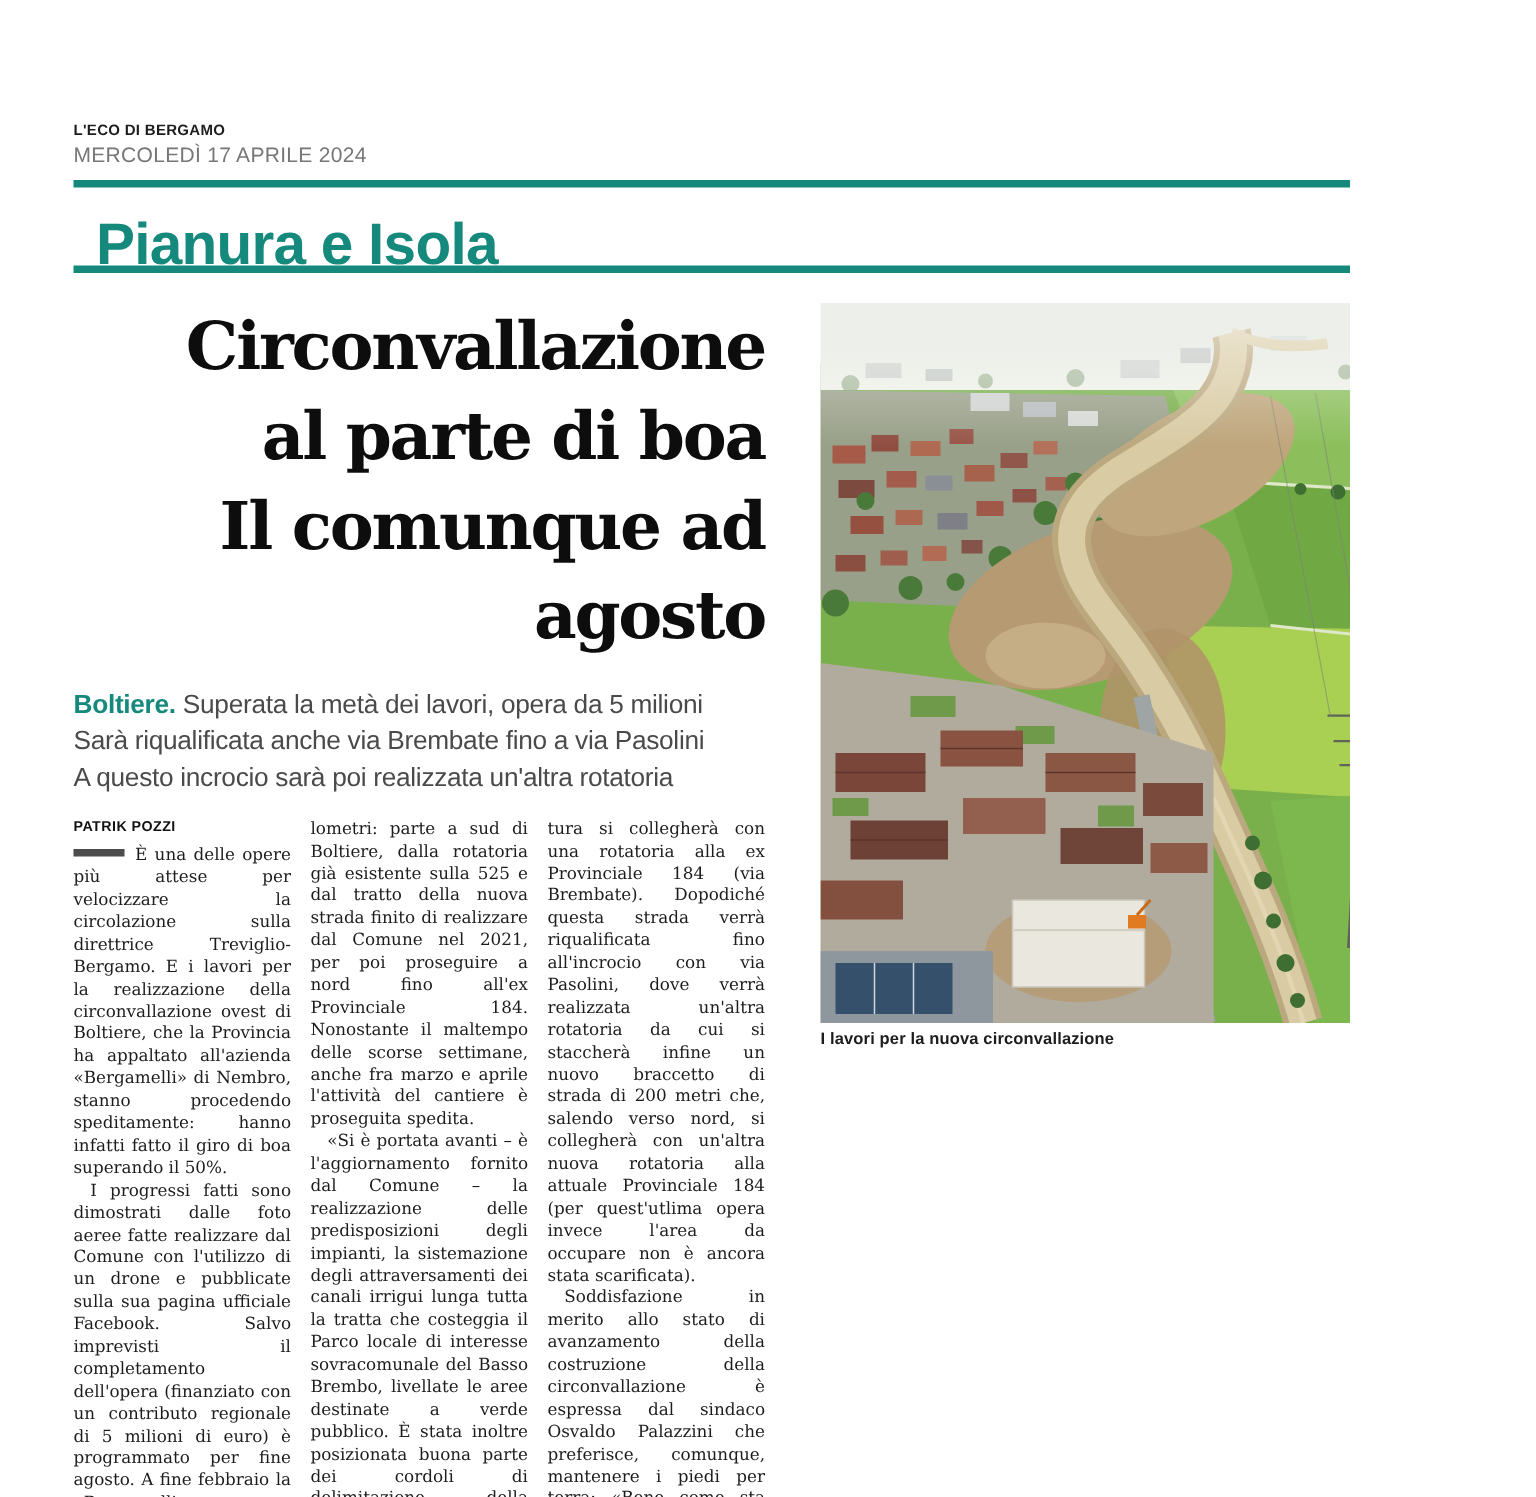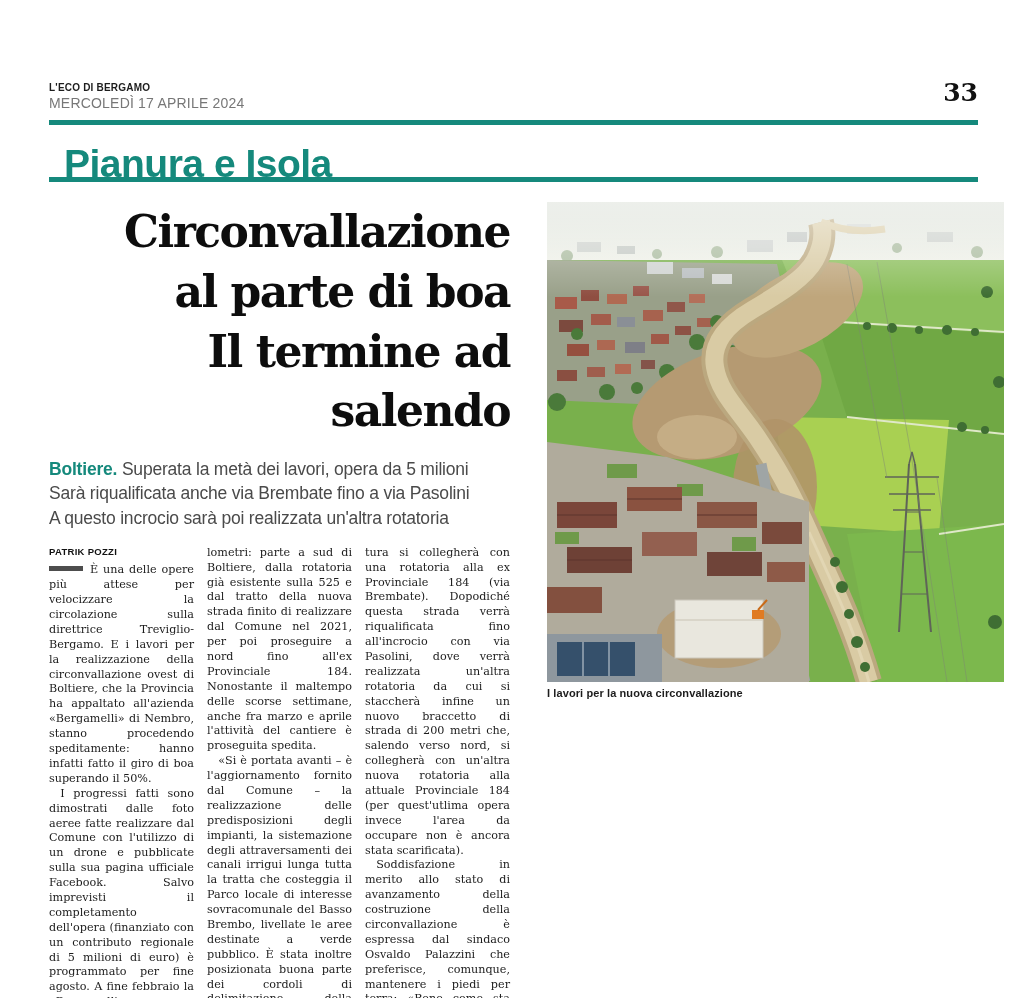--- a/index.html
+++ b/index.html
@@ -1,16 +1,16 @@
 <!DOCTYPE html>
 <html><head>
 <meta charset="utf-8">
 <style>
   html,body{margin:0;padding:0;background:#ffffff;}
-  .page{position:relative;width:1024px;height:998px;background:#ffffff;overflow:hidden;
+  .page{position:relative;width:900px;height:998px;background:#ffffff;overflow:hidden;
         font-family:"Liberation Sans",sans-serif;}
   
   .pagehead{position:absolute;left:49px;top:82px;width:929px;}
   .mast-name{font-size:10px;font-weight:bold;color:#1d1d1d;letter-spacing:.2px;}
   .mast-date{font-size:14px;color:#777;margin-top:2px;letter-spacing:.2px;}
   .page-number{position:absolute;right:0;top:-4px;font-family:"DejaVu Serif","Liberation Serif",serif;
         font-weight:bold;font-size:25px;color:#111;text-align:right;}
   .rule{position:absolute;left:49px;width:929px;height:5px;background:#15897c;}
   .rule1{top:120px;} .rule2{top:177px;}
   .section-title{position:absolute;left:47px;top:125px;margin:17px;
@@ -43,21 +43,21 @@
   <div class="pagehead">
     <div class="mast-name">L'ECO DI BERGAMO</div>
     <div class="mast-date">MERCOLEDÌ 17 APRILE 2024</div>
     <div class="page-number">33</div>
   </div>
   <div class="rule rule1"></div>
   <h1 class="section-title">Pianura e Isola</h1>
   <div class="rule rule2"></div>
 
   <div class="article">
-    <h2 class="headline"><span>Circonvallazione</span><br><span>al parte di boa</span><br><span>Il termine ad salendo</span></h2>
+    <h2 class="headline"><span>Circonvallazione</span><br><span>al parte di boa</span><br><span>Il comunque ad agosto</span></h2>
 
     <div class="standfirst">
       <div><span class="kicker">Boltiere.</span> <span>Superata la metà dei lavori, opera da 5 milioni</span></div>
       <div>Sarà riqualificata anche via Brembate fino a via Pasolini</div>
       <div>A questo incrocio sarà poi realizzata un'altra rotatoria</div>
     </div>
 
     <div class="columns">
 
       <div class="col">

